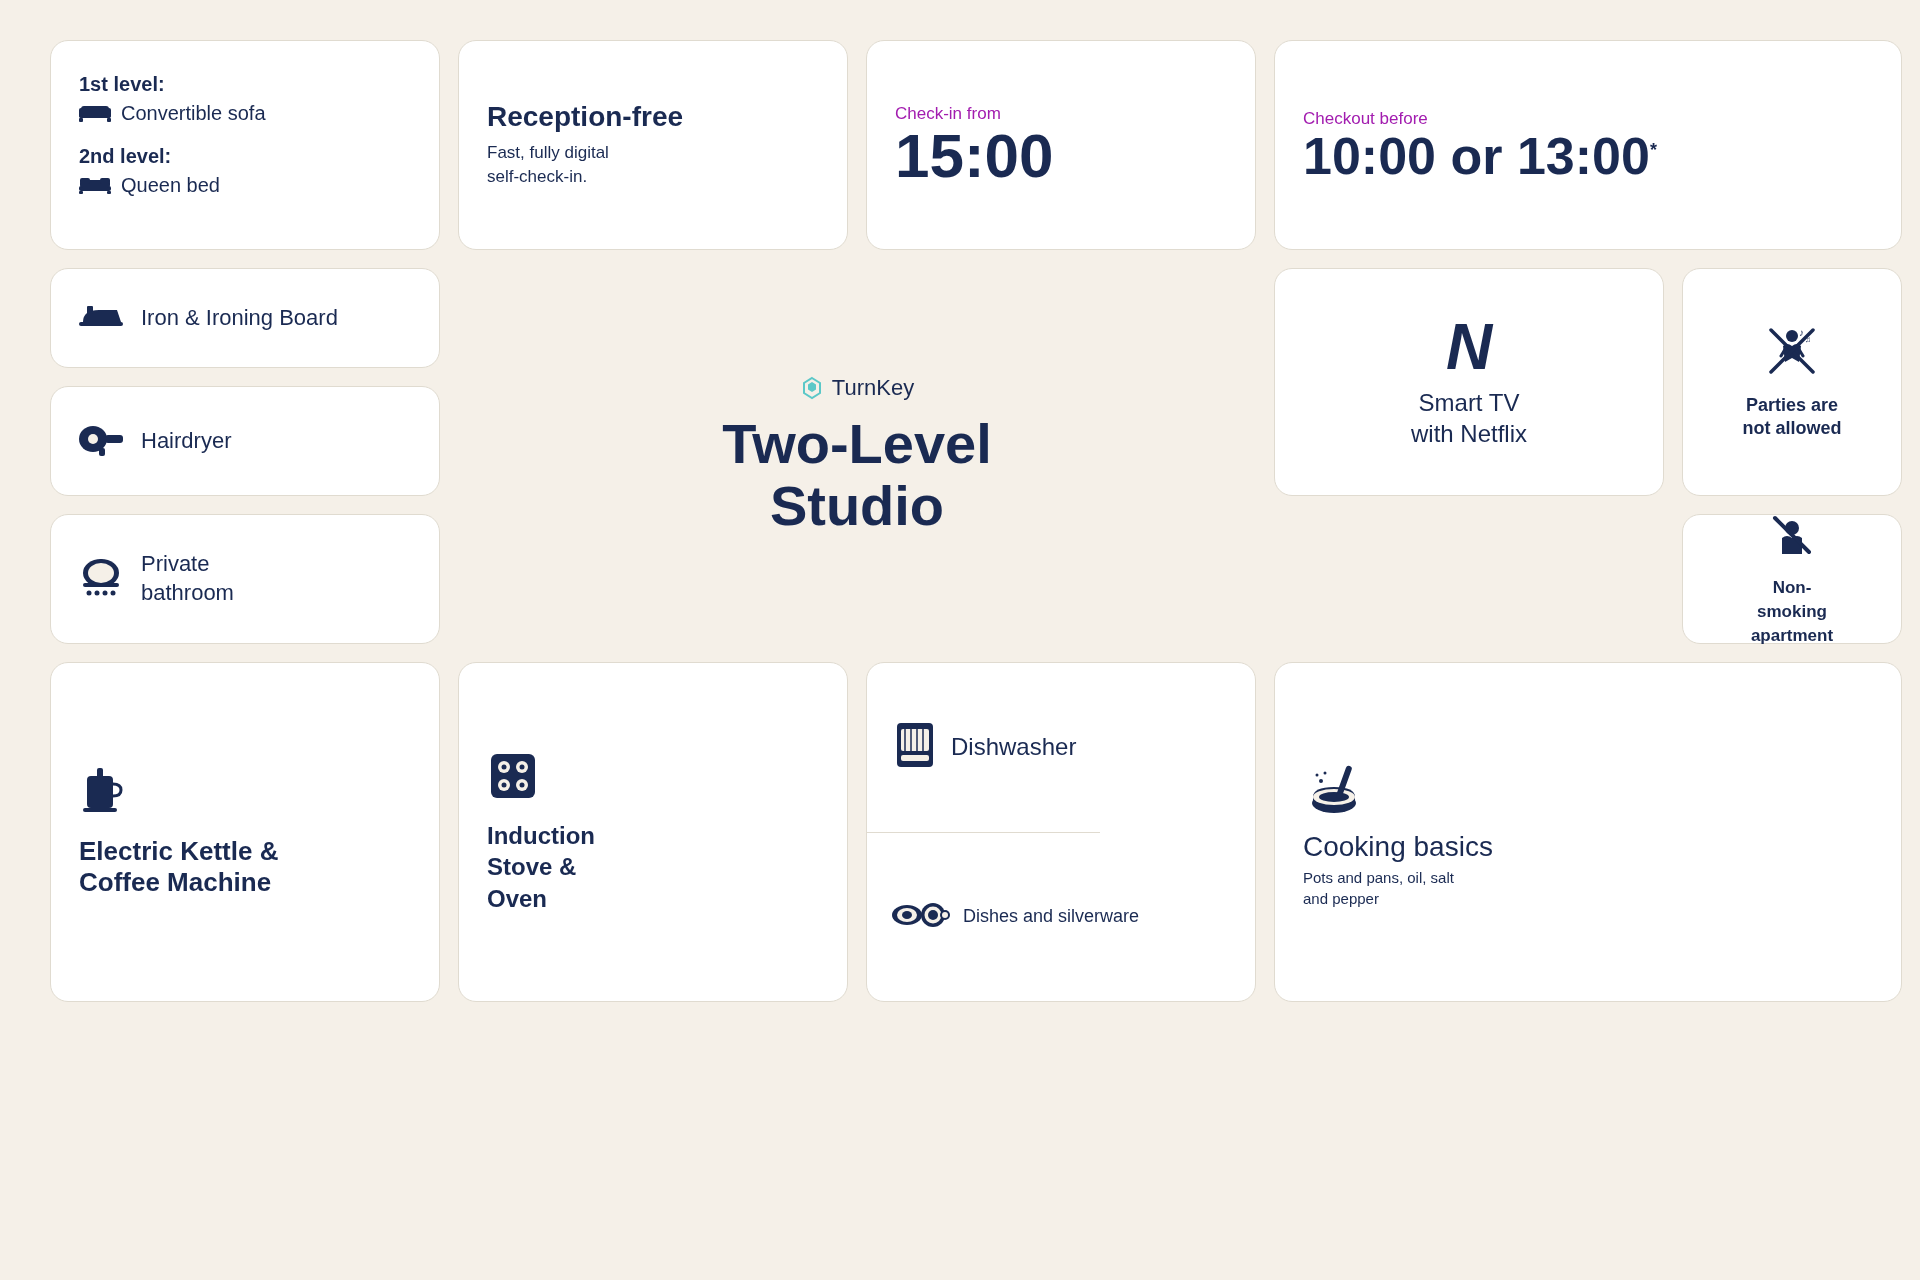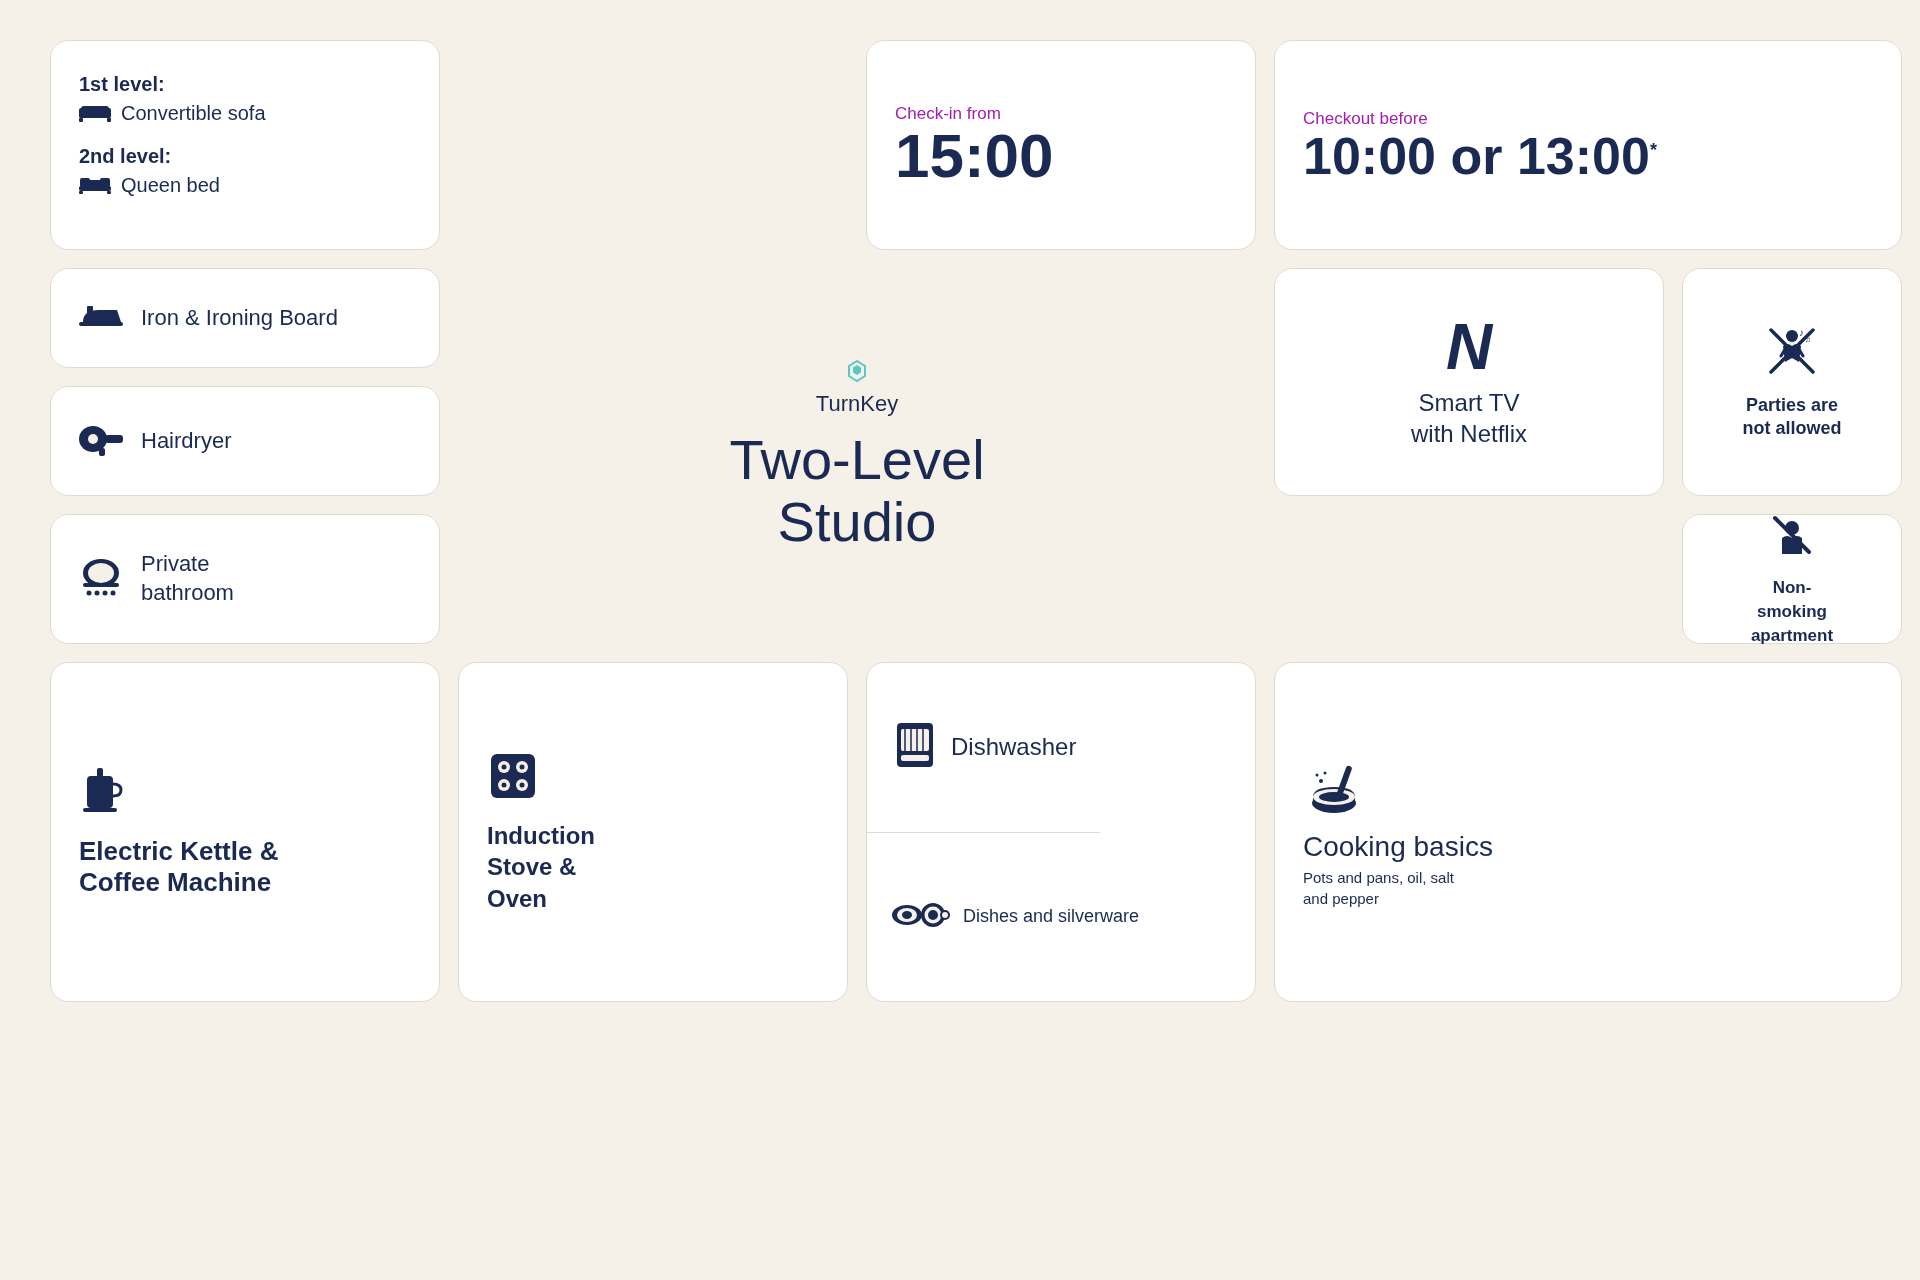--- a/index.html
+++ b/index.html
@@ -203,25 +203,24 @@
     }
 
     
     .turnkey-brand {
       font-size: 24px;
       color: #1a2a52;
       margin-bottom: 12px;
       display: flex;
       align-items: center;
       gap: 8px;
-      flex-direction: column;
     }
     .studio-title {
       font-size: 56px;
-      font-weight: 400;
+      font-weight: 700;
       color: #1a2a52;
       line-height: 1.1;
     }
 
     
     .amenity-label {
       font-size: 22px;
       font-weight: 500;
       color: #1a2a52;
     }
@@ -323,20 +322,27 @@
             <rect x="21" y="6" width="10" height="6" rx="2"></rect>
             <rect x="0" y="19" width="4" height="3" rx="1"></rect>
             <rect x="28" y="19" width="4" height="3" rx="1"></rect>
           </svg>
         </span>
         <span class="label-medium">Queen bed</span>
       </div>
     </div>
   </div>
 
+  <div class="card" style="grid-column:2;grid-row:1;flex-direction:column;justify-content:center;">
+    <div class="reception-title">Reception-free</div>
+    <div class="reception-sub">
+      <span>Fast, fully digital</span><br>
+      <span>self-check-in.</span>
+    </div>
+  </div>
 
   <div class="card card-checkin">
     <div class="checkin-label">Check-in from</div>
     <div class="label-xlarge">15:00</div>
   </div>
 
   <div class="card card-checkout">
     <div class="checkin-label">Checkout before</div>
     <div class="label-huge">
       <span>10:00 or 13:00</span><span class="checkout-star">*</span>

